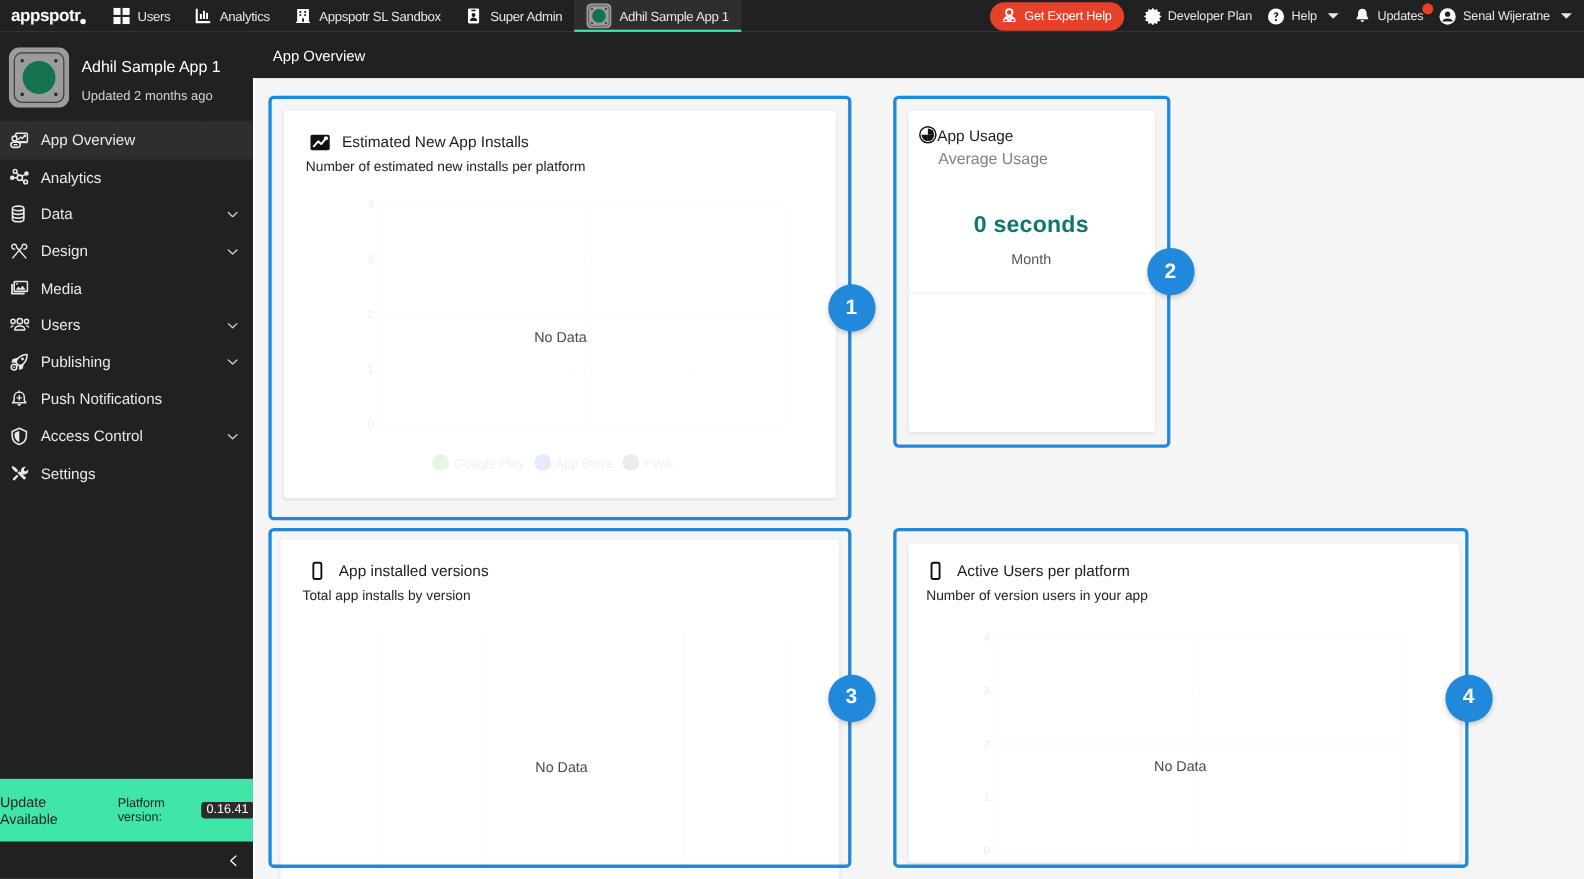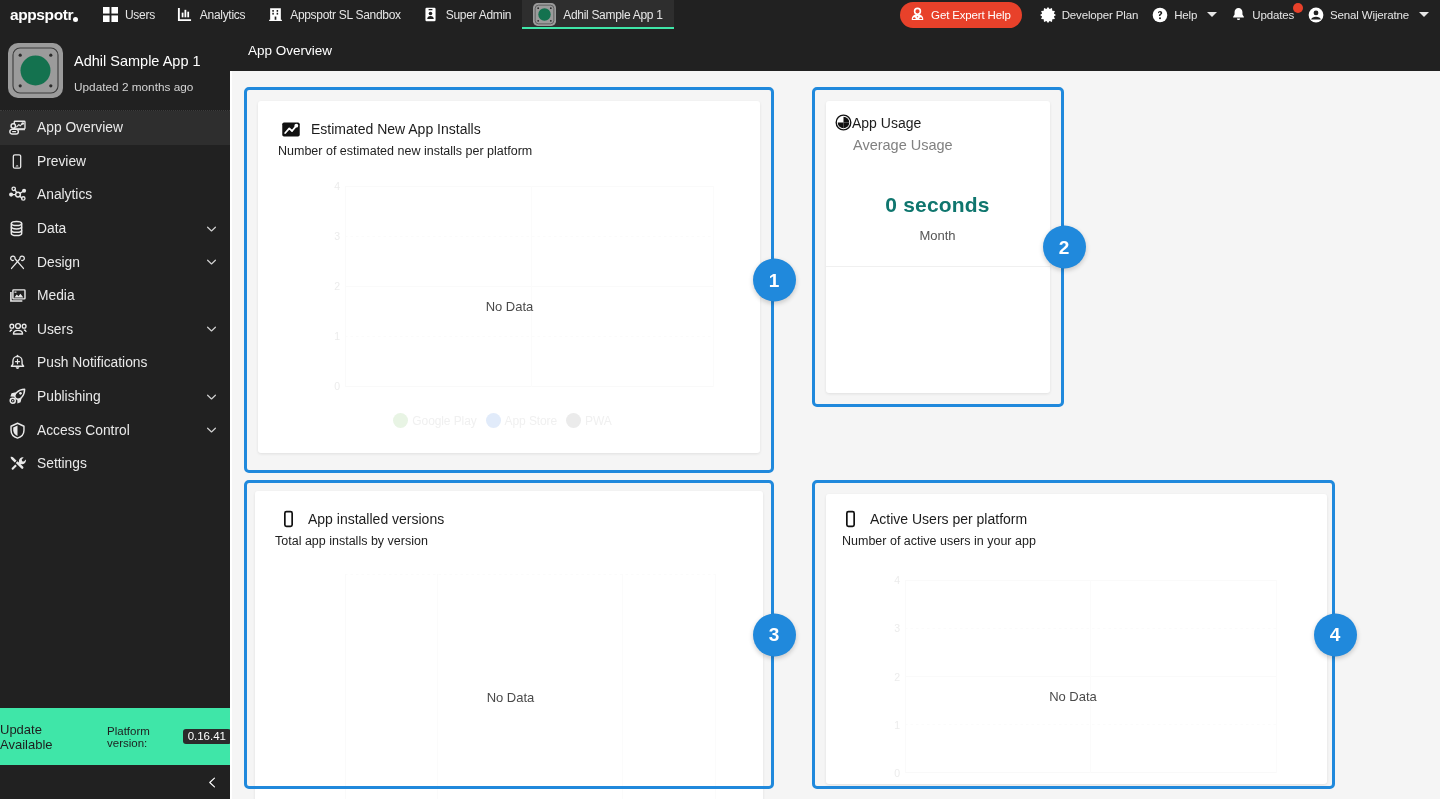--- a/index.html
+++ b/index.html
@@ -237,29 +237,20 @@
           <path d="M6.2 11.6 h12.6 v1.6 h-12.6 Z" fill="#e9e9e9" opacity="0.9"></path>
           <circle cx="5.0" cy="8.2" r="2.6" fill="#212121" stroke="#e9e9e9" stroke-width="1.7"></circle>
           <rect x="1.0" y="12.2" width="10.0" height="5.4" rx="2.7" fill="#212121" stroke="#e9e9e9" stroke-width="1.7"></rect>
           <rect x="3.6" y="14.1" width="4.8" height="1.5" rx="0.7" fill="#e9e9e9"></rect>
         </svg>
       </span>
     <span>App Overview</span>
   </div>
   <div class="nav-item">
     <span class="nic">
-        <svg width="16" height="17" viewBox="0 0 20 20">
-          <path d="M7.3 1.6 h5.4 a1.9 1.9 0 0 1 1.9 1.9 v13.0 a1.9 1.9 0 0 1-1.9 1.9 h-5.4 a1.9 1.9 0 0 1-1.9-1.9 v-13.0 a1.9 1.9 0 0 1 1.9-1.9 Z" fill="none" stroke="#e9e9e9" stroke-width="1.6"></path>
-          <path d="M8.9 16.4 a1.1 1.1 0 0 1 2.2 0" fill="none" stroke="#e9e9e9" stroke-width="1.3"></path>
-        </svg>
-      </span>
-    <span>Preview</span>
-  </div>
-  <div class="nav-item">
-    <span class="nic">
         <svg width="18" height="17" viewBox="0 0 20 19">
           <g stroke="#e9e9e9" stroke-width="1.5" fill="none" stroke-linecap="round">
             <path d="M3.8 9.6 h3.0"></path>
             <path d="M8.5 7.0 L6.6 4.3"></path>
             <path d="M12.2 8.3 L15.0 6.4"></path>
             <path d="M12.0 11.4 L14.4 13.6"></path>
           </g>
           <circle cx="10.0" cy="9.6" r="2.7" fill="none" stroke="#e9e9e9" stroke-width="1.6"></circle>
           <circle cx="5.2" cy="3.2" r="1.9" fill="none" stroke="#e9e9e9" stroke-width="1.5"></circle>
           <circle cx="15.9" cy="13.9" r="1.9" fill="none" stroke="#e9e9e9" stroke-width="1.5"></circle>
@@ -330,45 +321,45 @@
     <span>Users</span>
     <span class="chev">
         <svg width="13" height="13" viewBox="0 0 16 16">
           <path d="M3.2 5.8 L8 10.4 l4.8-4.6" fill="none" stroke="#cfcfcf" stroke-width="1.5" stroke-linecap="round" stroke-linejoin="round"></path>
         </svg>
       </span>
   </div>
   <div class="nav-item">
     <span class="nic">
         <svg width="17" height="17" viewBox="0 0 20 20">
-          <path d="M10 1.6 v1.2" stroke="#e9e9e9" stroke-width="1.5" stroke-linecap="round"></path>
-          <path d="M10 2.8 c-3.1 0-5.4 2.5-5.4 5.6 v3.5 l-1.8 2.5 h14.4 l-1.8-2.5 V8.4 c0-3.1-2.3-5.6-5.4-5.6 Z" fill="none" stroke="#e9e9e9" stroke-width="1.6" stroke-linejoin="round"></path>
-          <path d="M7.9 15.6 h4.2 c-0.25 1.1-1.1 1.9-2.1 1.9 -1.0 0-1.85-0.8-2.1-1.9 Z" fill="#e9e9e9"></path>
-          <path d="M10 6.4 v5.0 M7.6 9.0 h4.8" stroke="#e9e9e9" stroke-width="1.4" stroke-linecap="round"></path>
-        </svg>
-      </span>
-    <span>Push Notifications</span>
-  </div>
-  <div class="nav-item">
-    <span class="nic">
-        <svg width="17" height="17" viewBox="0 0 20 20">
           <path d="M18.4 1.5 c-4.0 0.15-7.1 1.5-9.4 3.8 -2.3 2.3-2.7 5.1-1.0 6.8 1.7 1.7 4.5 1.3 6.8-1.0 2.3-2.3 3.5-5.6 3.6-9.6 Z" fill="none" stroke="#e9e9e9" stroke-width="1.7" stroke-linejoin="round"></path>
           <circle cx="13.5" cy="6.3" r="1.5" fill="#e9e9e9"></circle>
           <path d="M8.1 4.9 L3.0 6.2 1.6 10.0 l5.2 0.2 Z" fill="#e9e9e9"></path>
           <path d="M14.9 11.7 L13.6 16.8 9.9 18.2 l-0.2-5.2 Z" fill="#e9e9e9"></path>
           <circle cx="4.4" cy="15.0" r="3.0" fill="none" stroke="#e9e9e9" stroke-width="1.7"></circle>
           <circle cx="4.4" cy="15.0" r="0.9" fill="#e9e9e9"></circle>
         </svg>
       </span>
     <span>Publishing</span>
     <span class="chev">
         <svg width="13" height="13" viewBox="0 0 16 16">
           <path d="M3.2 5.8 L8 10.4 l4.8-4.6" fill="none" stroke="#cfcfcf" stroke-width="1.5" stroke-linecap="round" stroke-linejoin="round"></path>
         </svg>
       </span>
+  </div>
+  <div class="nav-item">
+    <span class="nic">
+        <svg width="17" height="17" viewBox="0 0 20 20">
+          <path d="M10 1.6 v1.2" stroke="#e9e9e9" stroke-width="1.5" stroke-linecap="round"></path>
+          <path d="M10 2.8 c-3.1 0-5.4 2.5-5.4 5.6 v3.5 l-1.8 2.5 h14.4 l-1.8-2.5 V8.4 c0-3.1-2.3-5.6-5.4-5.6 Z" fill="none" stroke="#e9e9e9" stroke-width="1.6" stroke-linejoin="round"></path>
+          <path d="M7.9 15.6 h4.2 c-0.25 1.1-1.1 1.9-2.1 1.9 -1.0 0-1.85-0.8-2.1-1.9 Z" fill="#e9e9e9"></path>
+          <path d="M10 6.4 v5.0 M7.6 9.0 h4.8" stroke="#e9e9e9" stroke-width="1.4" stroke-linecap="round"></path>
+        </svg>
+      </span>
+    <span>Push Notifications</span>
   </div>
   <div class="nav-item">
     <span class="nic">
         <svg width="17" height="17" viewBox="0 0 20 20">
           <path d="M10 1.5 L2.4 5.0 v4.6 c0 4.2 3.1 7.9 7.6 9.4 4.5-1.5 7.6-5.2 7.6-9.4 V5.0 Z" fill="none" stroke="#e9e9e9" stroke-width="1.7" stroke-linejoin="round"></path>
           <path d="M10 4.2 L5.0 6.5 v3.2 c0 3.0 2.1 5.7 5.0 6.8 Z" fill="#e9e9e9"></path>
         </svg>
       </span>
     <span>Access Control</span>
     <span class="chev">
@@ -511,21 +502,21 @@
       <div class="badge">4</div>
       <div class="card">
         <div class="card-title-row">
           <span class="cicon">
               <svg width="17" height="18" viewBox="0 0 20 20">
                 <rect x="5.7" y="1.3" width="8.6" height="17.4" rx="1.9" fill="none" stroke="#111" stroke-width="2.0"></rect>
               </svg>
             </span>
           <span class="card-title">Active Users per platform</span>
         </div>
-        <div class="card-sub">Number of active users in your app</div>
+        <div class="card-sub">Number of version users in your app</div>
         <div class="chartwrap">
           <svg class="chartsvg" style="left:79px;top:86px;width:372px;height:193px" viewBox="0 0 372 195" preserveAspectRatio="none">
             <line x1="0" y1="0.5" x2="372" y2="0.5" stroke="#fafafa" stroke-width="1"></line>
             <line x1="0" y1="49" x2="372" y2="49" stroke="#fbfbfb" stroke-width="1" stroke-dasharray="2.5 3"></line>
             <line x1="0" y1="97.5" x2="372" y2="97.5" stroke="#fafafa" stroke-width="1"></line>
             <line x1="0" y1="146" x2="372" y2="146" stroke="#fbfbfb" stroke-width="1" stroke-dasharray="2.5 3"></line>
             <line x1="0" y1="194.5" x2="372" y2="194.5" stroke="#f9f9f9" stroke-width="1"></line>
             <line x1="0.5" y1="0" x2="0.5" y2="195" stroke="#fafafa" stroke-width="1"></line>
             <line x1="185.5" y1="0" x2="185.5" y2="195" stroke="#fbfbfb" stroke-width="1"></line>
             <line x1="371.5" y1="0" x2="371.5" y2="195" stroke="#fbfbfb" stroke-width="1"></line>

